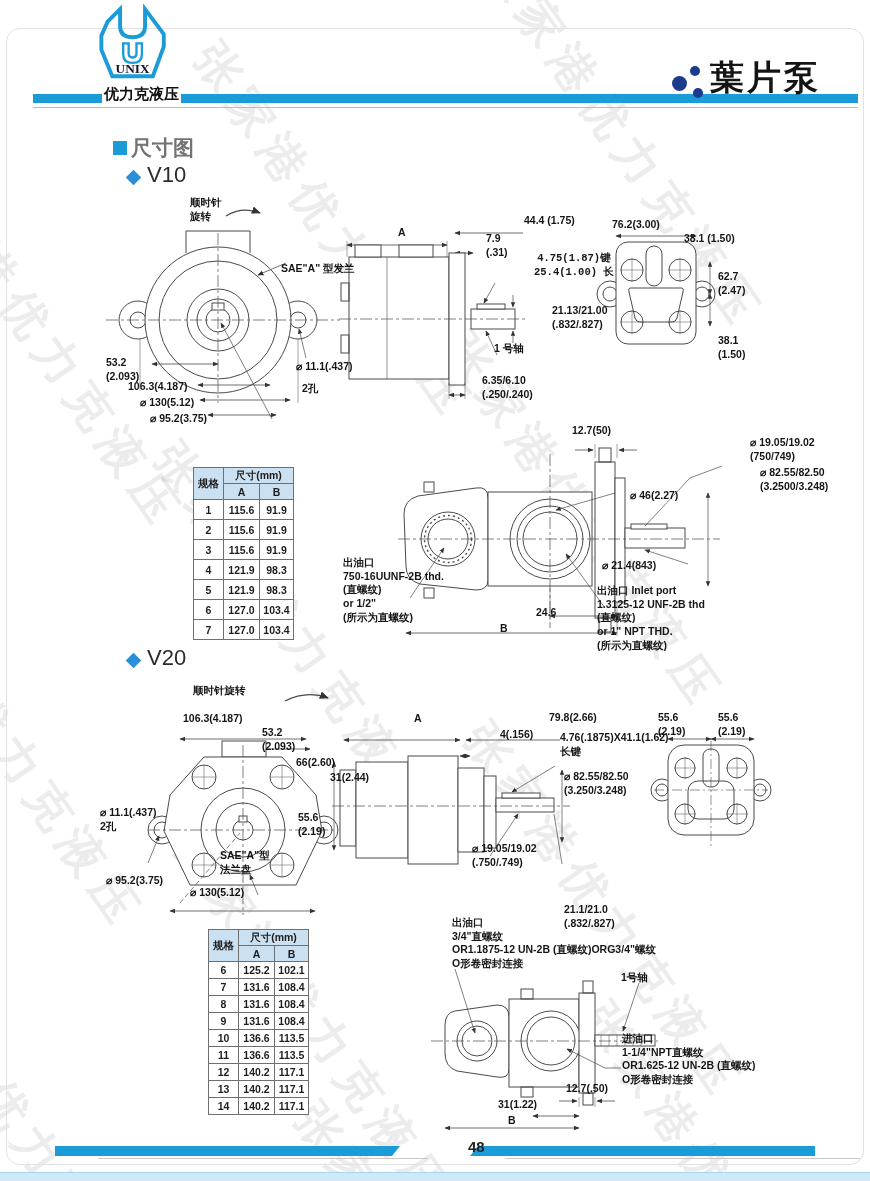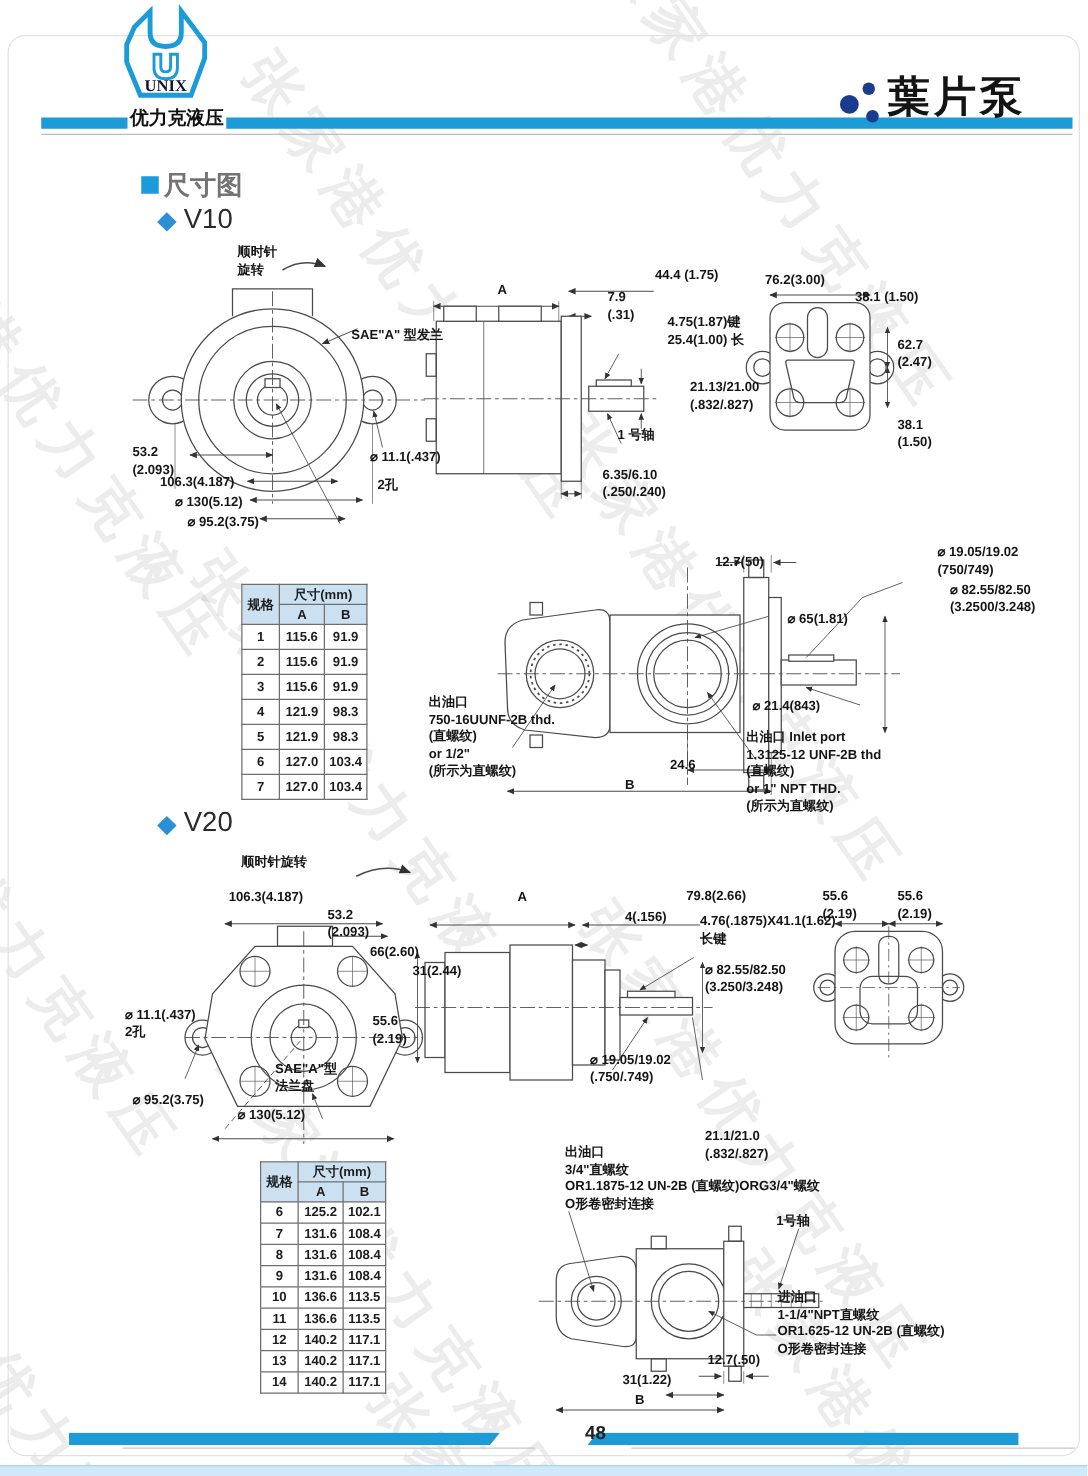--- a/index.html
+++ b/index.html
@@ -6,21 +6,21 @@
   body{width:870px;height:1181px;position:relative;background:#fff;overflow:hidden;
        font-family:"Liberation Sans",sans-serif;}
   .wm{position:absolute;transform:rotate(55deg);transform-origin:0 0;
       font:700 46px "Liberation Sans",sans-serif;letter-spacing:10px;
       color:rgba(70,70,70,0.10);white-space:nowrap;z-index:0;}
   .frame{position:absolute;left:6px;right:6px;top:28px;bottom:16px;
          border:1px solid #e2e2e2;border-radius:14px;z-index:0;}
   .lbl{position:absolute;white-space:pre-line;font:600 10.5px/1.3 "Liberation Sans",sans-serif;
        color:#151515;z-index:5;}
   .ctr{text-align:left;}
-  .ra{text-align:left;}
+  .ra{text-align:center;font-family:Liberation Mono, monospace;}
   .dwg{position:absolute;z-index:2;}
   svg{overflow:visible;}
   .dln{stroke:#4a4a4a;fill:none;}
   
   .bar{position:absolute;height:9px;background:#1b9cd8;z-index:3;}
   .hline{position:absolute;height:1px;background:#bcbcbc;z-index:3;}
   .company{position:absolute;left:104px;top:85px;font:700 15px "Liberation Sans",sans-serif;color:#111;z-index:4;}
   .ptitle{position:absolute;left:710px;top:55px;font:700 34px "Liberation Sans",sans-serif;
           color:#141414;letter-spacing:3px;z-index:4;}
   .dot{position:absolute;border-radius:50%;background:#1b3c8c;z-index:4;}
@@ -234,26 +234,26 @@
 (.832/.827)</div>
 <div class="lbl" style="left:494px;top:342px;">1 号轴</div>
 <div class="lbl" style="left:482px;top:374px;">6.35/6.10
 (.250/.240)</div>
 <div class="lbl" style="left:612px;top:218px;">76.2(3.00)</div>
 <div class="lbl" style="left:684px;top:232px;">38.1 (1.50)</div>
 <div class="lbl" style="left:718px;top:270px;">62.7
 (2.47)</div>
 <div class="lbl" style="left:718px;top:334px;">38.1
 (1.50)</div>
-<div class="lbl" style="left:572px;top:444px;">12.7(50)</div>
+<div class="lbl" style="left:572px;top:424px;">12.7(50)</div>
 <div class="lbl" style="left:750px;top:436px;">⌀ 19.05/19.02
 (750/749)</div>
 <div class="lbl" style="left:760px;top:466px;">⌀ 82.55/82.50
 (3.2500/3.248)</div>
-<div class="lbl" style="left:630px;top:489px;">⌀ 65(1.81)</div>
+<div class="lbl" style="left:630px;top:489px;">⌀ 46(2.27)</div>
 <div class="lbl" style="left:602px;top:559px;">⌀ 21.4(843)</div>
 <div class="lbl" style="left:343px;top:556px;">出油口
 750-16UUNF-2B thd.
 (直螺纹)
 or 1/2"
 (所示为直螺纹)</div>
 <div class="lbl" style="left:597px;top:584px;">出油口 Inlet port
 1.3125-12 UNF-2B thd
 (直螺纹)
 or 1" NPT THD.

